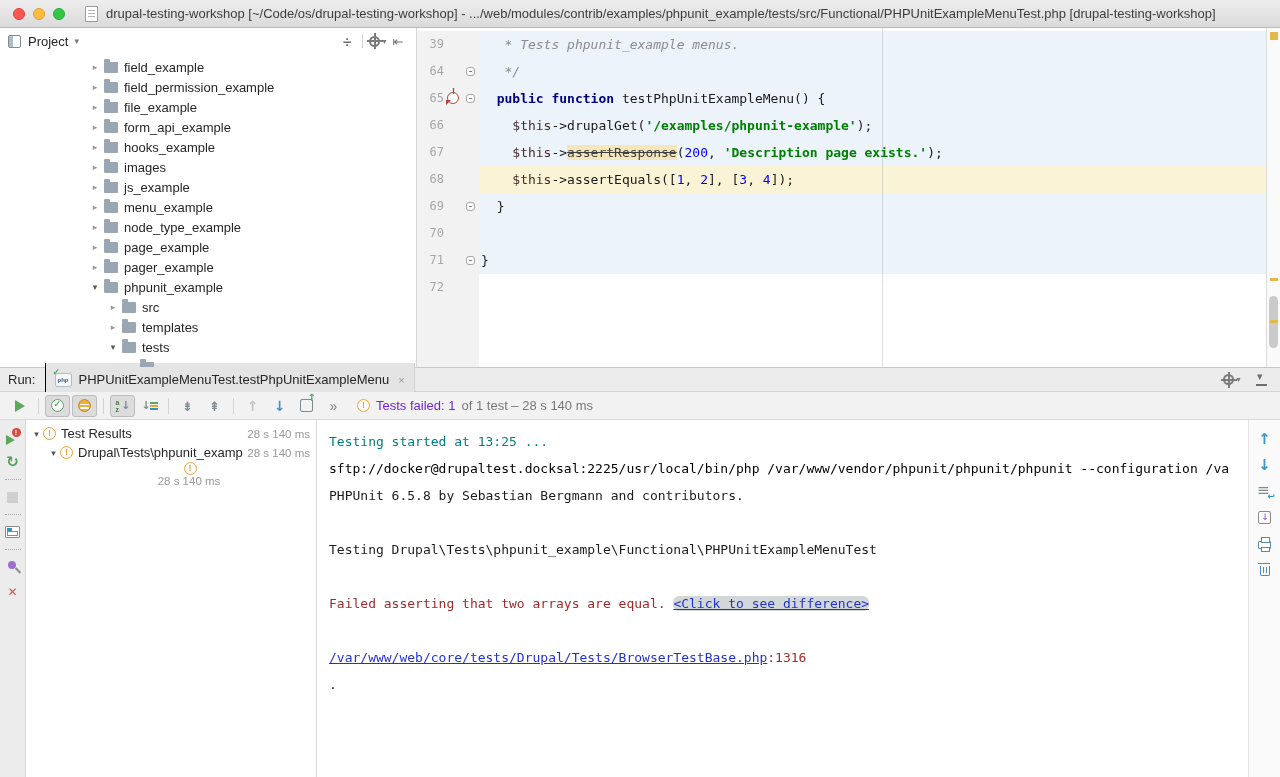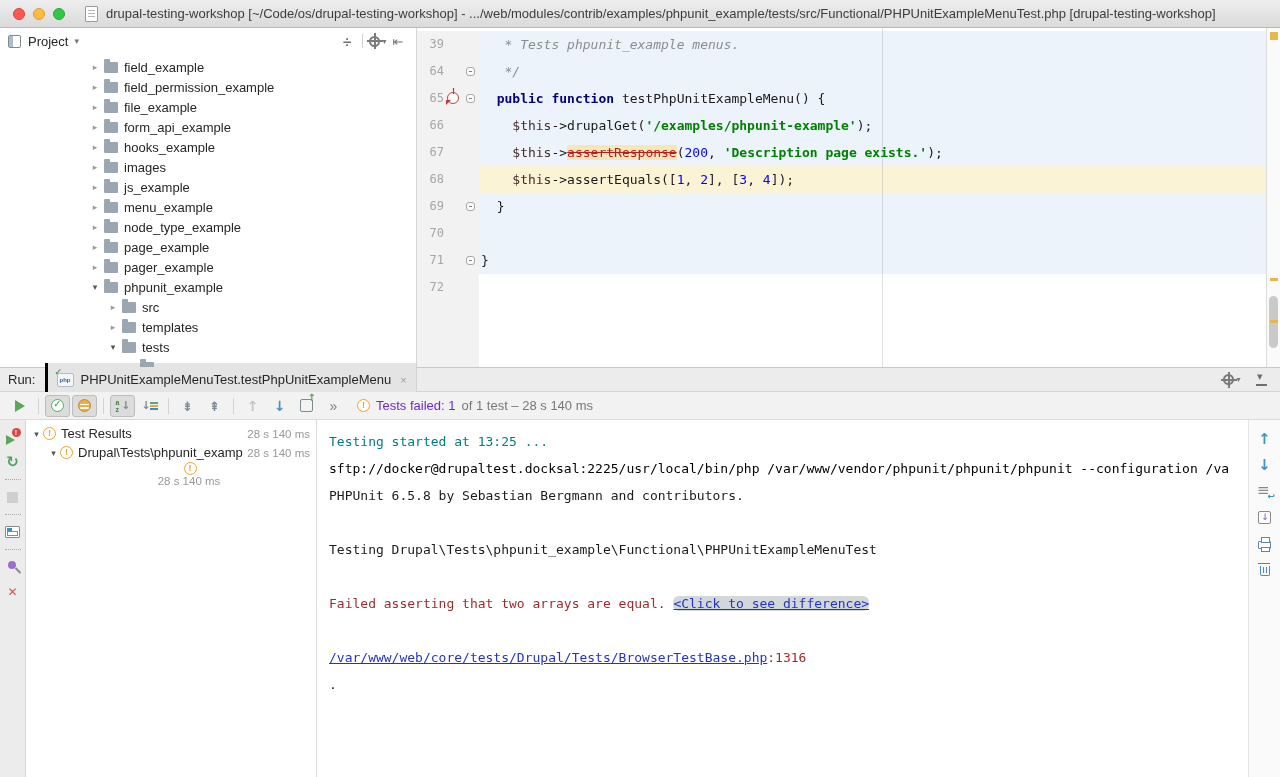--- a/index.html
+++ b/index.html
@@ -67,32 +67,32 @@
   .ctext { flex:1; white-space:pre; padding-left:2px; overflow:hidden; }
   .bg-blue  { background:#edf3fb; }
   .bg-yellow{ background:#fbf3d5; }
   .bg-white { background:#ffffff; }
   .tok-comment { color:#8c8c8c; font-style:italic; }
   .tok-kw   { color:#000080; font-weight:bold; }
   .tok-plain{ color:#1a1a1a; }
   .tok-var  { color:#472b2b; }
   .tok-str  { color:#008000; font-weight:bold; }
   .tok-num  { color:#0000ff; }
-  .tok-dep  { color:#b91c1c; text-decoration:line-through; background:#f5e7b9; }
+  .tok-dep  { color:#404040; text-decoration:line-through; background:#f5e7b9; }
   .margin-guide { position:absolute; left:465px; top:0; bottom:0; width:1px; background:rgba(120,130,150,.25); pointer-events:none; }
   .error-stripe { position:absolute; right:0; top:0; bottom:0; width:14px; background:#fafafa; border-left:1px solid #dcdcdc; }
   .es-mark { position:absolute; left:3px; width:8px; background:#e3b94c; }
   .es-thumb { position:absolute; left:2px; width:9px; height:52px; top:268px; background:#b9b9b9; opacity:.75; border-radius:5px; }
 
   
   .runpanel { height:409px; display:flex; flex-direction:column; background:#fff; }
   .tabrow { height:24px; flex:none; background:#ececec; border-bottom:1px solid #d4d4d4; display:flex; align-items:center; }
   .run-lbl { font-size:13px; color:#262626; margin-left:8px; }
   .runtab { height:34px; display:flex; align-items:center; margin-left:10px; padding:12px 9px;
-            background:#e4e4e4; border-left:3px solid #000000; border-right:1px solid #d2d2d2; }
+            background:#e4e4e4; border-left:1px solid #000000; border-right:1px solid #d2d2d2; }
   .php-ic { width:17px; height:14px; background:#f4f6f8; border:1px solid #aebdc9; border-radius:2px;
             position:relative; margin-right:6px; flex:none; }
   .php-ic::before { content:"php"; position:absolute; left:1px; top:3px; font:bold 6px/7px "Liberation Sans",sans-serif; color:#33659c; }
   .php-ic::after { content:"\2713"; position:absolute; left:-4px; top:-6px; font:bold 9px/9px "Liberation Sans",sans-serif; color:#4fa35a; }
   .tabtitle { font-size:13px; color:#262626; white-space:nowrap; }
   .tabclose { font-size:11px; color:#9e9e9e; margin-left:9px; }
   .tr-right { margin-left:auto; display:flex; align-items:center; margin-right:12px; gap:14px; }
   .dock-ic { position:relative; width:12px; height:12px; }
   .dock-ic::before { content:"\25BE"; position:absolute; left:1px; top:-4px; font-size:11px; color:#6f6f6f; }
   .dock-ic::after { content:""; position:absolute; left:0; bottom:0; width:11px; height:2px; background:#6f6f6f; }

